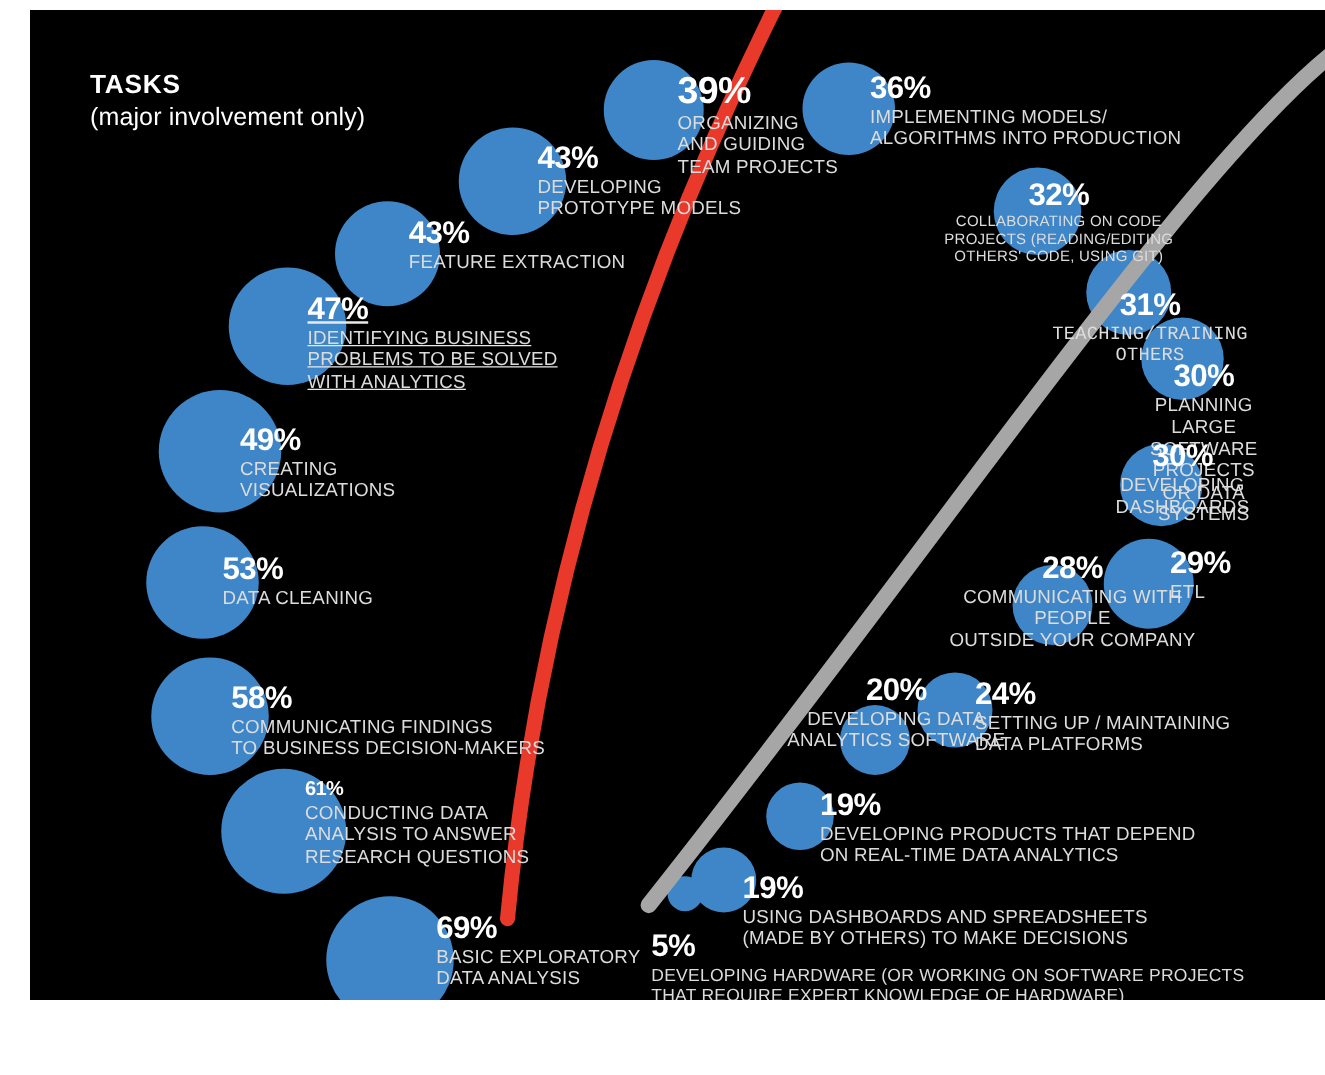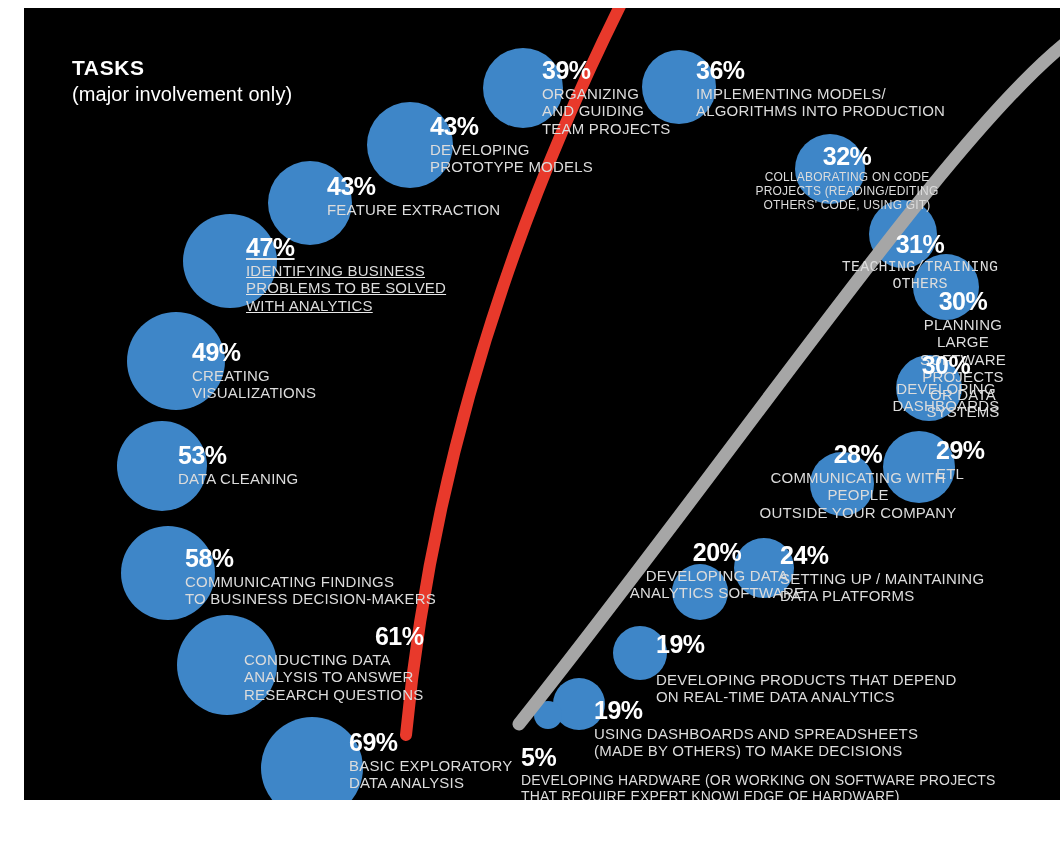--- a/index.html
+++ b/index.html
@@ -117,21 +117,21 @@
       <path id="gray-curve" fill="none" stroke-linecap="round" d="M 1048 30 C 930 120, 730 420, 495 716" stroke="#a6a6a6" stroke-width="13"></path>
     </svg>
 
     <div id="labels">
         <div class="item" style="left: 406px; top: 106px;">
           <span class="pct" style="font-size: 25px;">43%</span>
           <span class="desc" style="font-size: 15px; margin-top: 2px;">DEVELOPING
 PROTOTYPE MODELS</span>
         </div>
         <div class="item" style="left: 518px; top: 50px;">
-          <span class="pct" style="font-size: 25px;">39%</span>
+          <span class="pct" style="font-size: 30px;">39%</span>
           <span class="desc" style="font-size: 15px; margin-top: 2px;">ORGANIZING
 AND GUIDING
 TEAM PROJECTS</span>
         </div>
         <div class="item" style="left: 672px; top: 50px;">
           <span class="pct" style="font-size: 25px;">36%</span>
           <span class="desc" style="font-size: 15px; margin-top: 2px;">IMPLEMENTING MODELS/
 ALGORITHMS  INTO PRODUCTION</span>
         </div>
         <div class="item" style="left: 303px; top: 166px;">
@@ -189,28 +189,28 @@
           <span class="pct" style="font-size: 25px;">20%</span>
           <span class="desc" style="font-size: 15px; margin-top: 2px;">DEVELOPING DATA
 ANALYTICS SOFTWARE</span>
         </div>
         <div class="item" style="left: 756px; top: 535px;">
           <span class="pct" style="font-size: 25px;">24%</span>
           <span class="desc" style="font-size: 15px; margin-top: 2px;">SETTING UP / MAINTAINING
 DATA PLATFORMS</span>
         </div>
         <div class="item" style="left: 220px; top: 616px;">
-          <span class="pct" style="font-size: 25px; text-align: right;">61%</span>
+          <span class="pct" style="font-size: 16px;">61%</span>
           <span class="desc" style="font-size: 15px; margin-top: 2px;">CONDUCTING DATA
 ANALYSIS TO ANSWER
 RESEARCH QUESTIONS</span>
         </div>
         <div class="item" style="left: 632px; top: 624px;">
           <span class="pct" style="font-size: 25px;">19%</span>
-          <span class="desc" style="font-size: 15px; margin-top: 14px;">DEVELOPING PRODUCTS THAT DEPEND
+          <span class="desc" style="font-size: 15px; margin-top: 2px;">DEVELOPING PRODUCTS THAT DEPEND
 ON REAL-TIME DATA ANALYTICS</span>
         </div>
         <div class="item" style="left: 570px; top: 690px;">
           <span class="pct" style="font-size: 25px;">19%</span>
           <span class="desc" style="font-size: 15px; margin-top: 2px;">USING DASHBOARDS AND SPREADSHEETS
 (MADE BY OTHERS) TO MAKE DECISIONS</span>
         </div>
         <div class="item" style="left: 325px; top: 722px;">
           <span class="pct" style="font-size: 25px;">69%</span>
           <span class="desc" style="font-size: 15px; margin-top: 2px;">BASIC EXPLORATORY

